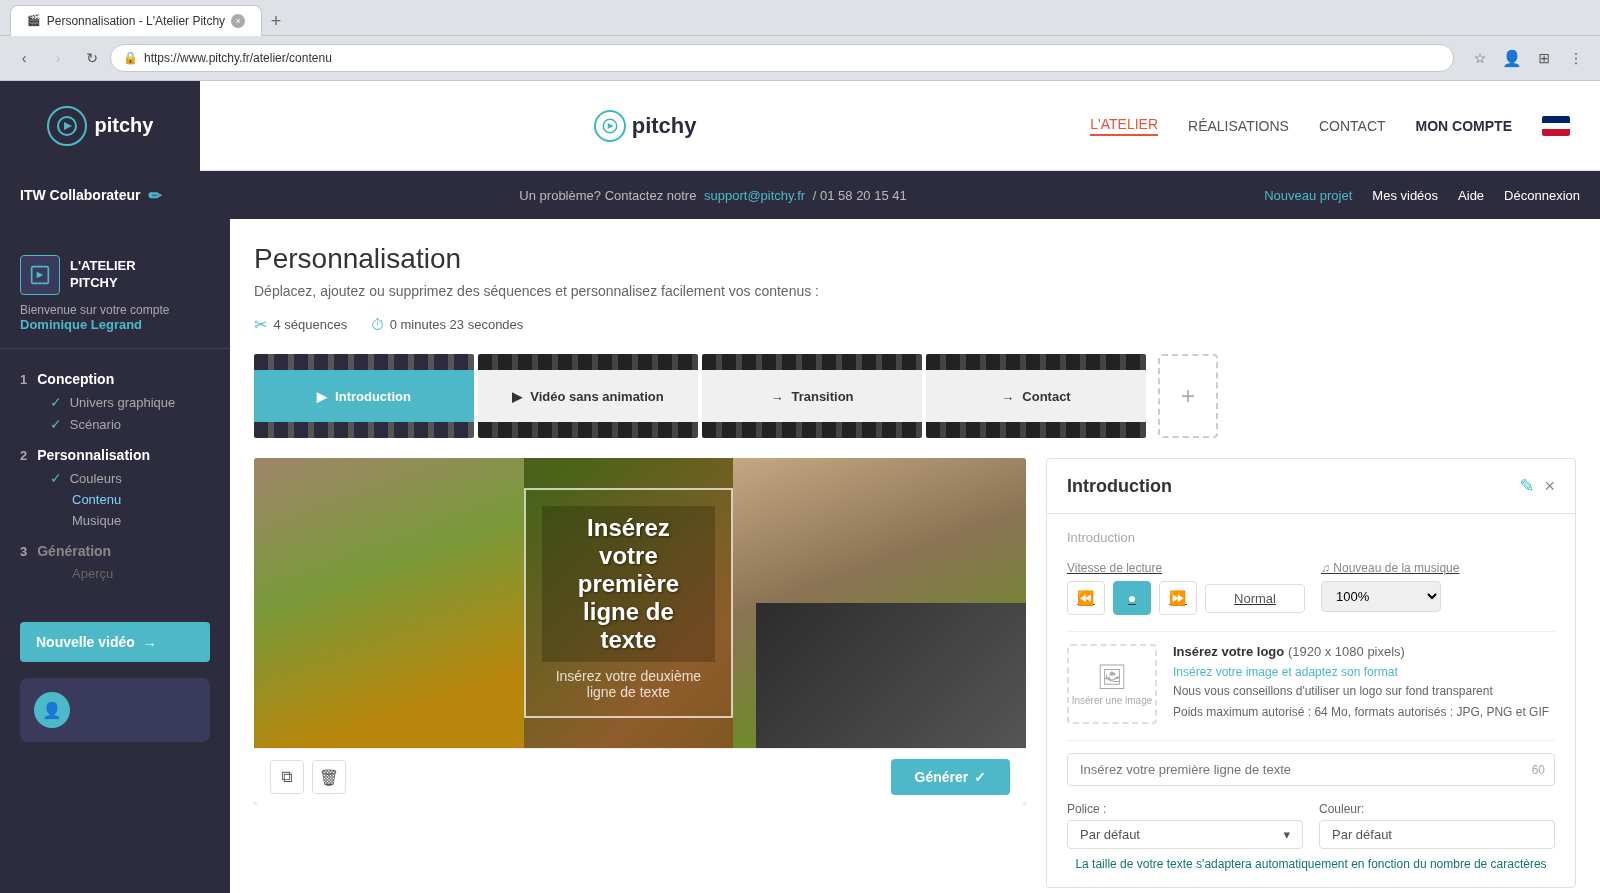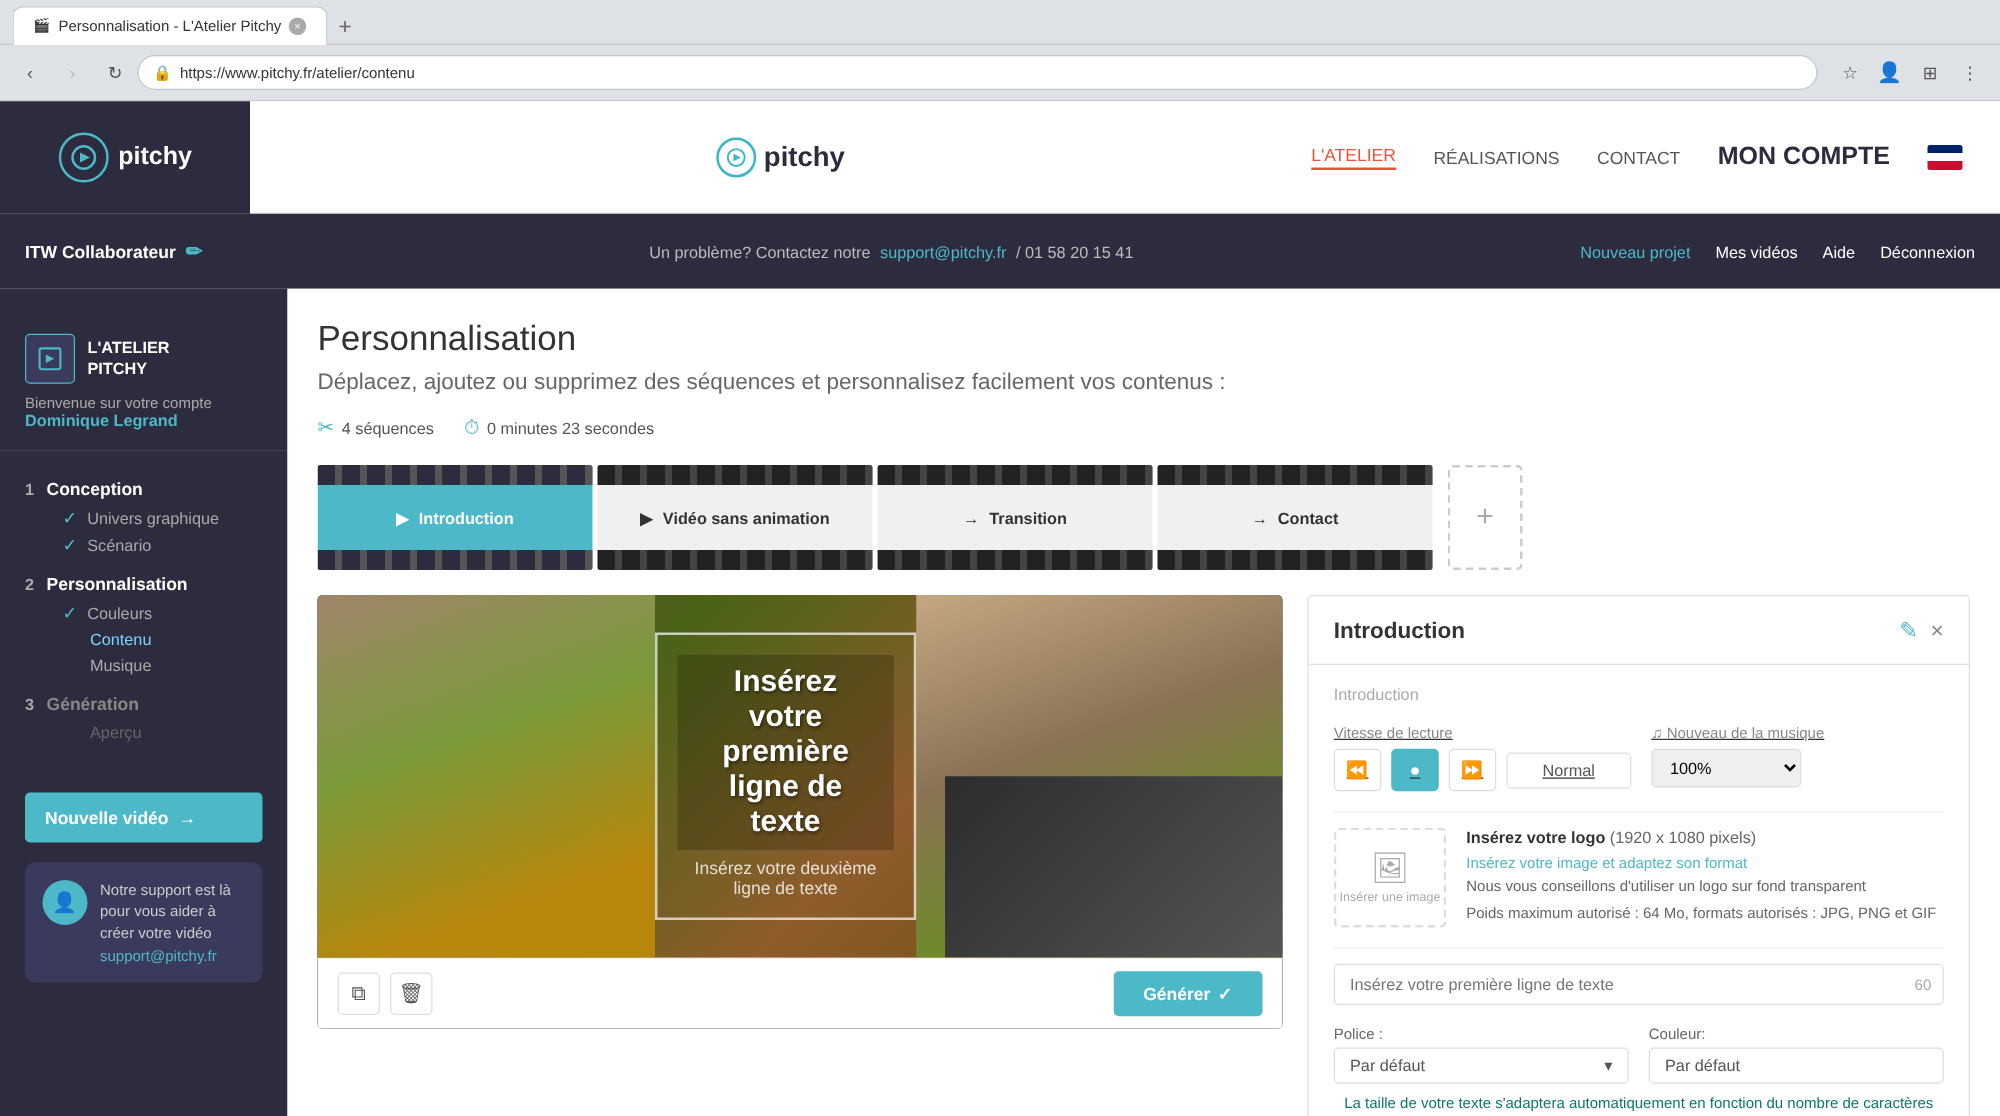--- a/index.html
+++ b/index.html
@@ -24,25 +24,25 @@
     .logo-icon { width: 40px; height: 40px; border: 2px solid #4db8c8; border-radius: 50%; display: flex; align-items: center; justify-content: center; }
     .logo-icon svg { width: 24px; height: 24px; }
     .logo-text-dark { color: white; font-size: 20px; font-weight: bold; }
     .nav-center { flex: 1; display: flex; align-items: center; justify-content: center; gap: 6px; }
     .pitchy-logo-center { display: flex; align-items: center; gap: 6px; }
     .pitchy-logo-center .logo-circle { width: 32px; height: 32px; border: 2px solid #3ab7c5; border-radius: 50%; display: flex; align-items: center; justify-content: center; }
     .pitchy-logo-text { font-size: 22px; font-weight: bold; color: #2c2c3e; }
     .nav-links { display: flex; align-items: center; gap: 30px; margin-left: auto; padding-right: 30px; }
     .nav-link { font-size: 14px; color: #555; text-decoration: none; font-weight: 500; cursor: pointer; }
     .nav-link.active { color: #e8543a; border-bottom: 2px solid #e8543a; padding-bottom: 2px; }
-    .nav-link-bold { font-size: 20px; font-weight: 700; color: #2c2c3e; cursor: pointer; }
+    .nav-link-bold { font-size: 14px; font-weight: 700; color: #2c2c3e; cursor: pointer; }
     .nav-flag { width: 28px; height: 20px; background: linear-gradient(180deg, #012169 33%, white 33%, white 66%, #c8102e 66%); border-radius: 2px; }
 
     
-    .sub-nav { background: #2c2c3e; height: 60px; display: flex; align-items: center; padding: 0 20px; gap: 20px; }
+    .sub-nav { background: #2c2c3e; height: 48px; display: flex; align-items: center; padding: 0 20px; gap: 20px; }
     .sub-nav-project { color: white; font-size: 14px; font-weight: 600; display: flex; align-items: center; gap: 8px; }
     .sub-nav-edit-icon { color: #4db8c8; font-size: 16px; cursor: pointer; }
     .sub-nav-support { flex: 1; text-align: center; font-size: 13px; color: #bbb; }
     .sub-nav-support a { color: #4db8c8; }
     .sub-nav-actions { display: flex; align-items: center; gap: 20px; }
     .sub-nav-action { color: #4db8c8; font-size: 13px; cursor: pointer; }
     .sub-nav-action-white { color: white; font-size: 13px; cursor: pointer; }
 
     
     .main-layout { display: flex; min-height: 757px; }
@@ -64,21 +64,21 @@
     .check-icon { color: #4db8c8; font-size: 14px; }
     .sidebar-new-video { margin: 16px 20px; background: #4db8c8; color: white; border: none; padding: 12px 16px; border-radius: 4px; font-size: 14px; font-weight: 600; cursor: pointer; display: flex; align-items: center; gap: 8px; width: calc(100% - 40px); }
     .sidebar-support { margin: 10px 20px; background: #3a3a5c; border-radius: 8px; padding: 14px; display: flex; align-items: flex-start; gap: 10px; }
     .sidebar-support-icon { width: 36px; height: 36px; border-radius: 50%; background: #4db8c8; display: flex; align-items: center; justify-content: center; flex-shrink: 0; font-size: 16px; }
     .sidebar-support-text { font-size: 12px; color: #ccc; line-height: 1.4; }
     .sidebar-support-link { color: #4db8c8; font-size: 12px; display: block; margin-top: 4px; }
 
     
     .content-area { flex: 1; background: white; padding: 24px; overflow-y: auto; }
     .page-title { font-size: 28px; font-weight: 300; color: #333; margin-bottom: 8px; }
-    .page-subtitle { font-size: 18px; color: #666; margin-bottom: 16px; }
+    .page-subtitle { font-size: 14px; color: #666; margin-bottom: 16px; }
     .stats-row { display: flex; align-items: center; gap: 24px; margin-bottom: 20px; }
     .stat-item { display: flex; align-items: center; gap: 6px; font-size: 13px; color: #555; }
     .stat-icon { color: #4db8c8; font-size: 16px; }
 
     
     .filmstrip { display: flex; align-items: center; gap: 4px; margin-bottom: 20px; overflow-x: auto; }
     .film-segment { flex-shrink: 0; }
     .film-strip-top { height: 16px; background: repeating-linear-gradient(90deg, #222 0px, #222 14px, #555 14px, #555 20px); border-radius: 2px 2px 0 0; }
     .film-strip-bottom { height: 16px; background: repeating-linear-gradient(90deg, #222 0px, #222 14px, #555 14px, #555 20px); border-radius: 0 0 2px 2px; }
     .film-content { min-height: 52px; display: flex; align-items: center; justify-content: center; padding: 6px 16px; font-size: 13px; font-weight: 600; gap: 8px; cursor: pointer; }
@@ -296,24 +296,20 @@
       </div>
     </div>
 
     <button class="sidebar-new-video">
       <span>Nouvelle vidéo</span>
       <span>→</span>
     </button>
 
     <div class="sidebar-support">
       <div class="sidebar-support-icon">👤</div>
-      <div>
-        <div class="sidebar-support-text">Notre support est là pour vous aider à créer votre vidéo</div>
-        <a class="sidebar-support-link">support@pitchy.fr</a>
-      </div>
     </div>
   </div>
 
   <div class="content-area">
     <h1 class="page-title">Personnalisation</h1>
     <p class="page-subtitle">Déplacez, ajoutez ou supprimez des séquences et personnalisez facilement vos contenus :</p>
 
     <div class="stats-row">
       <div class="stat-item">
         <span class="stat-icon">✂</span>

